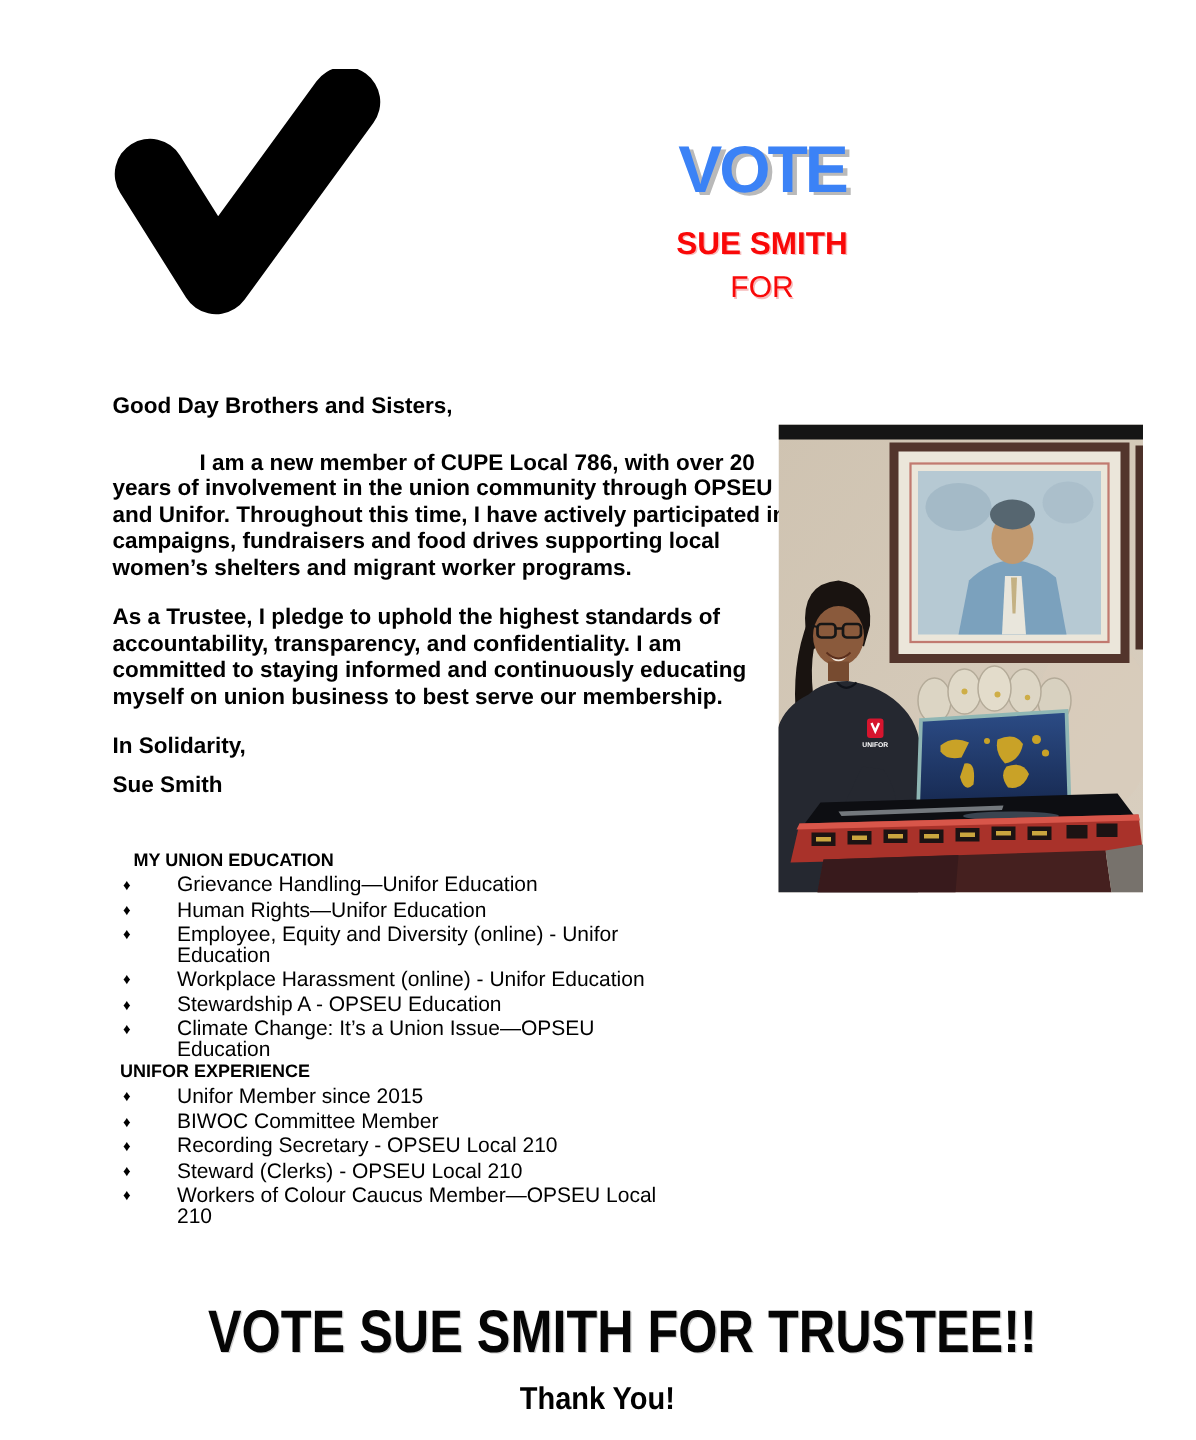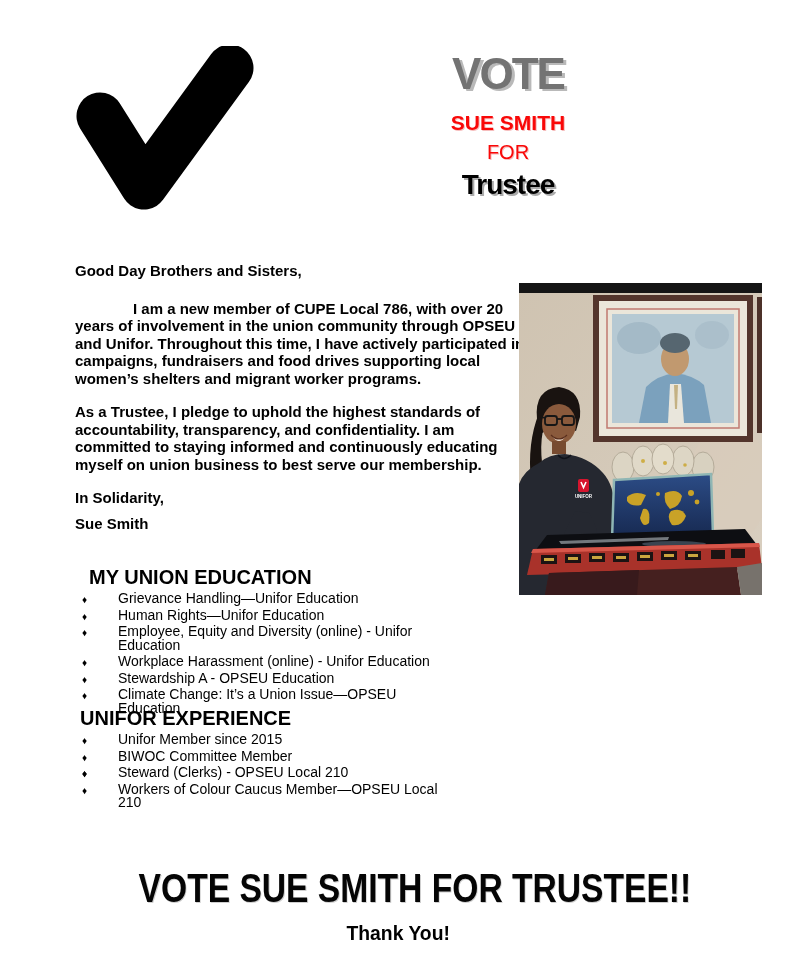--- a/index.html
+++ b/index.html
@@ -6,39 +6,39 @@
   html,body { margin:0; padding:0; }
   body {
     width:797px; height:960px; background:#ffffff; position:relative;
     font-family:"Liberation Sans", sans-serif; color:#000; overflow:hidden;
   }
   .checkmark-wrap { position:absolute; left:72px; top:46px; width:186px; height:172px; }
 
   .header-block { position:absolute; left:418px; top:52px; width:180px; text-align:center; }
   .vote-title {
     font-size:44px; font-weight:bold; letter-spacing:-2px; line-height:44px;
-    color:#737373; text-shadow:3px 2px 0 #b9b9b9;
+    color:#3b82f6; text-shadow:3px 2px 0 #b9b9b9;margin-top:40px;
   }
   .candidate-name {
     margin-top:15px; font-size:21px; font-weight:bold; color:#f90808;
     text-shadow:1px 1px 0 #f6bdbd; letter-spacing:0;
   }
   .for-label { margin-top:6px; font-size:20px; font-weight:normal; color:#f90808; text-shadow:1px 1px 0 #f6bdbd; }
   .position-title { margin-top:5px; font-size:28px; font-weight:bold; letter-spacing:-1px; text-shadow:2px 2px 0 #ababab; }
 
   .letter { position:absolute; left:75px; top:262px; width:452px; font-size:15px; line-height:17.5px; }
   .letter p { margin:0 0 16px 0;font-weight:bold; }
   .greeting { margin-bottom:20px !important; }
   .para-indent { text-indent:58px; }
   .closing { margin-bottom:8px !important; }
 
   .list-section { position:absolute; left:80px; width:420px; }
   .education-section { top:566px; }
   .experience-section { top:707px; }
-  .list-heading { font-size:20px; font-weight:bold; margin:0 0 3px 0; }
+  .list-heading { font-size:12px; font-weight:bold; margin:0 0 3px 0; }
   .education-section .list-heading { margin-left:9px; }
   ul.diamond-list { list-style:none; margin:0; padding:0; font-size:14px; line-height:13.5px; }
   .diamond-list li { position:relative; padding-left:38px; max-width:374px; margin-bottom:3px; }
   .diamond-list li .item-text { display:inline-block; max-width:336px; }
   .bullet { position:absolute; left:2px; top:1px; font-size:10px; }
 
   .footer-banner { position:absolute; left:0; top:866px; width:797px; text-align:center;
     font-size:40px; font-weight:bold; color:#050505;padding-left:32px; }
   .squeeze { display:inline-block; transform:scaleX(0.84); transform-origin:center; white-space:nowrap;
     text-shadow:1px 1px 0 #cfcfcf; }
@@ -54,21 +54,20 @@
 <div class="checkmark-wrap">
   <svg width="186" height="172" viewBox="0 0 186 172">
     <path d="M28 70 L72 140 L158 22" fill="none" stroke="#000000" stroke-width="47" stroke-linecap="round" stroke-linejoin="round"></path>
   </svg>
 </div>
 
 <div class="header-block">
   <div class="vote-title">VOTE</div>
   <div class="candidate-name">SUE SMITH</div>
   <div class="for-label">FOR</div>
-  <div class="position-title">Trustee</div>
 </div>
 
 <div class="letter">
   <p class="greeting">Good Day Brothers and Sisters,</p>
   <p class="para-indent">I am a new member of CUPE Local 786, with over 20 years of involvement in the union community through OPSEU and Unifor. Throughout this time, I have actively participated in campaigns, fundraisers and food drives supporting local women’s shelters and migrant worker programs.</p>
   <p>As a Trustee, I pledge to uphold the highest standards of accountability, transparency, and confidentiality. I am committed to staying informed and continuously educating myself on union business to best serve our membership.</p>
   <p class="closing">In Solidarity,</p>
   <p>Sue Smith</p>
 </div>
 
@@ -82,21 +81,21 @@
     <li><span class="bullet">♦</span><span class="item-text">Stewardship A - OPSEU Education</span></li>
     <li><span class="bullet">♦</span><span class="item-text">Climate Change: It’s a Union Issue—OPSEU Education</span></li>
   </ul>
 </div>
 
 <div class="list-section experience-section">
   <h3 class="list-heading">UNIFOR EXPERIENCE</h3>
   <ul class="diamond-list">
     <li><span class="bullet">♦</span><span class="item-text">Unifor Member since 2015</span></li>
     <li><span class="bullet">♦</span><span class="item-text">BIWOC Committee Member</span></li>
-    <li><span class="bullet">♦</span></li>
+    <li><span class="bullet">♦</span><span class="item-text">Recording Secretary - OPSEU Local 210</span></li>
     <li><span class="bullet">♦</span><span class="item-text">Steward (Clerks) - OPSEU Local 210</span></li>
     <li><span class="bullet">♦</span><span class="item-text">Workers of Colour Caucus Member—OPSEU Local 210</span></li>
   </ul>
 </div>
 
 <div class="photo" role="img" aria-label="Sue Smith in a dark Unifor sweatshirt smiling beside a blue glass sculpture with gold continents on a red trophy base, framed portrait on beige wall behind">
   <svg width="243" height="312" viewBox="0 0 243 312">
     <defs>
       <linearGradient id="glassGrad" x1="0" y1="0" x2="0" y2="1">
         <stop offset="0" stop-color="#2c4c86"></stop>

